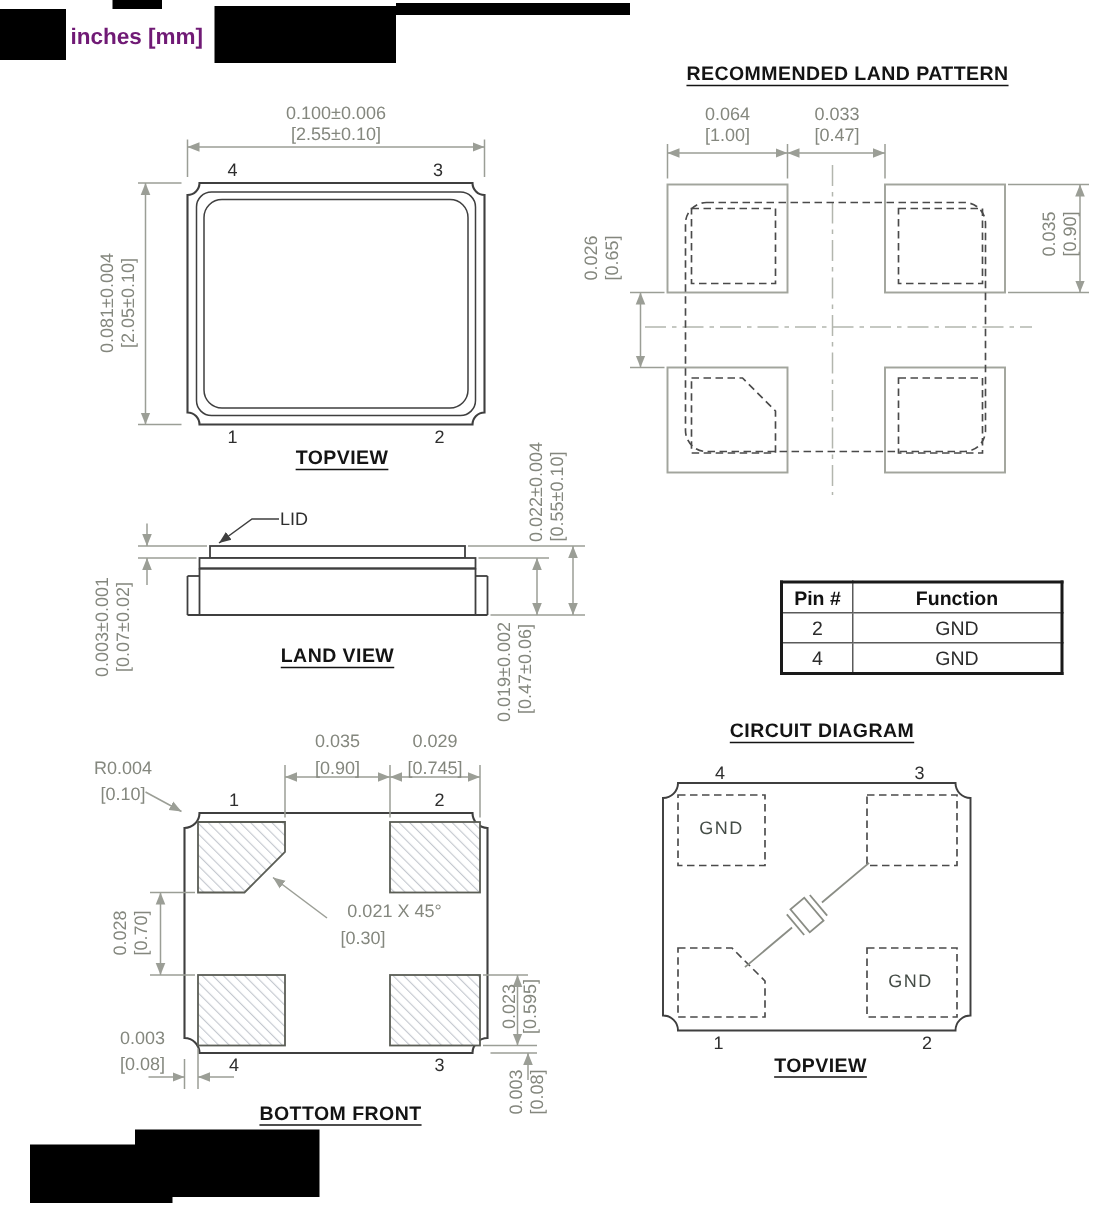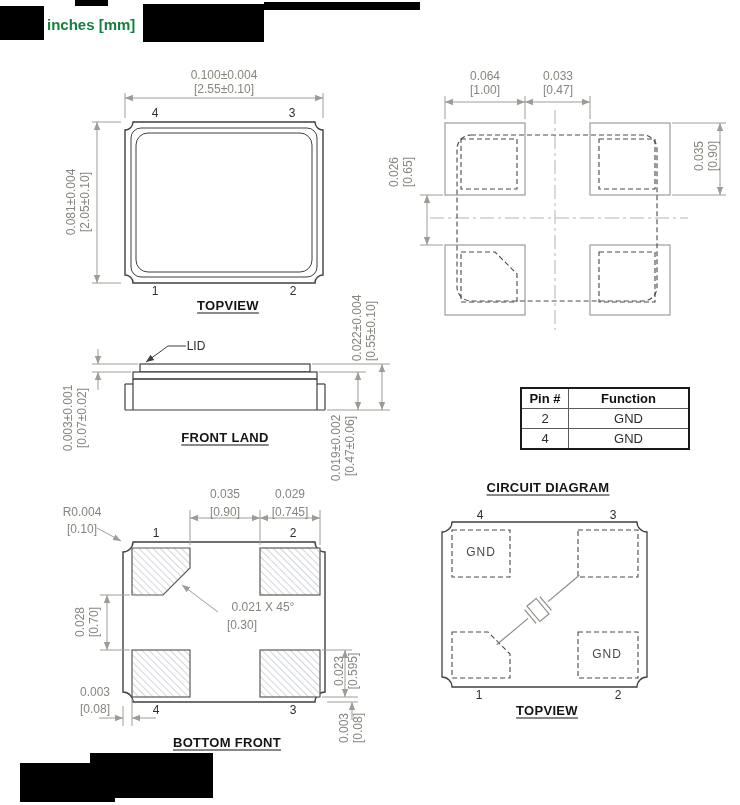--- a/index.html
+++ b/index.html
@@ -7,25 +7,25 @@
         font-family:"Liberation Sans", sans-serif;}
   svg{position:absolute;left:0;top:0;}
   .lbl{position:absolute;font-size:12px;color:#84877e;white-space:nowrap;
        transform:translate(-50%,-50%);line-height:1;}
   .vert{transform:translate(-50%,-50%) rotate(-90deg);}
   .pin{position:absolute;font-size:12px;color:#2e2e2e;white-space:nowrap;
        transform:translate(-50%,-50%);line-height:1;}
   .vtitle{position:absolute;font-size:13px;font-weight:bold;color:#141414;white-space:nowrap;
        transform:translate(-50%,-50%);text-decoration:underline;text-underline-offset:3px;
        letter-spacing:.3px;line-height:1;}
-  .units{position:absolute;left:47px;top:16px;font-size:15px;font-weight:bold;color:#15803d;}
+  .units{position:absolute;left:47px;top:16px;font-size:15px;font-weight:bold;color:#701a75;}
   .box{position:absolute;background:#000;}
   .gnd{position:absolute;font-size:12px;color:#454d47;letter-spacing:1px;
        transform:translate(-50%,-50%);line-height:1;}
-  table.pintbl{position:absolute;left:520px;top:387px;width:170px;border-collapse:collapse;
+  table.pintbl{position:absolute;left:520px;top:387px;width:189px;border-collapse:collapse;
        border:2px solid #1a1a1a;font-size:13px;color:#2c2c2c;}
   table.pintbl th, table.pintbl td{border:1px solid #5a5a5a;text-align:center;height:19px;padding:0;}
   table.pintbl th{font-weight:bold;color:#111;}
   .c1{width:46px;}
 </style>
 </head>
 <body>
 
 <div id="page">
 
@@ -170,47 +170,48 @@
 
   <div class="box" style="left:75px;top:0;width:33px;height:6px"></div>
   <div class="box" style="left:0;top:6px;width:44px;height:34px"></div>
   <div class="box" style="left:143px;top:4px;width:121px;height:38px"></div>
   <div class="box" style="left:264px;top:2px;width:156px;height:8px"></div>
   <div class="box" style="left:90px;top:753px;width:123px;height:45px"></div>
   <div class="box" style="left:20px;top:763px;width:95px;height:39px"></div>
 
   <div class="units">inches [mm]</div>
 
-  <div class="lbl" style="left:224px;top:75px">0.100±0.004</div>
+  <div class="lbl" style="left:224px;top:75px">0.100±0.006</div>
   <div class="lbl" style="left:224px;top:89px">[2.55±0.10]</div>
   <div class="lbl vert" style="left:71px;top:202px">0.081±0.004</div>
   <div class="lbl vert" style="left:85px;top:202px">[2.05±0.10]</div>
   <div class="pin" style="left:155px;top:113px">4</div>
   <div class="pin" style="left:292px;top:113px">3</div>
   <div class="pin" style="left:155px;top:291px">1</div>
   <div class="pin" style="left:293px;top:291px">2</div>
   <div class="vtitle" style="left:228px;top:305px">TOPVIEW</div>
 
+  <div class="vtitle" style="left:565px;top:49px">RECOMMENDED LAND PATTERN</div>
   <div class="lbl" style="left:485px;top:76px">0.064</div>
   <div class="lbl" style="left:485px;top:90px">[1.00]</div>
   <div class="lbl" style="left:558px;top:76px">0.033</div>
   <div class="lbl" style="left:558px;top:90px">[0.47]</div>
   <div class="lbl vert" style="left:394px;top:172px">0.026</div>
   <div class="lbl vert" style="left:408px;top:172px">[0.65]</div>
   <div class="lbl vert" style="left:699px;top:156px">0.035</div>
   <div class="lbl vert" style="left:713px;top:156px">[0.90]</div>
 
   <div class="pin" style="left:196px;top:346px">LID</div>
   <div class="lbl vert" style="left:68px;top:418px">0.003±0.001</div>
   <div class="lbl vert" style="left:82px;top:418px">[0.07±0.02]</div>
   <div class="lbl vert" style="left:357px;top:328px">0.022±0.004</div>
   <div class="lbl vert" style="left:371px;top:331px">[0.55±0.10]</div>
   <div class="lbl vert" style="left:336px;top:448px">0.019±0.002</div>
   <div class="lbl vert" style="left:350px;top:446px">[0.47±0.06]</div>
-  <div class="vtitle" style="left:225px;top:437px">FRONT LAND</div>
+  <div class="vtitle" style="left:225px;top:437px">LAND VIEW</div>
 
   <table class="pintbl">
     <tbody>
         <tr>
       <th class="c1">Pin #</th>
       <th>Function</th>
     </tr>
     <tr>
       <td>2</td>
       <td>GND</td>

